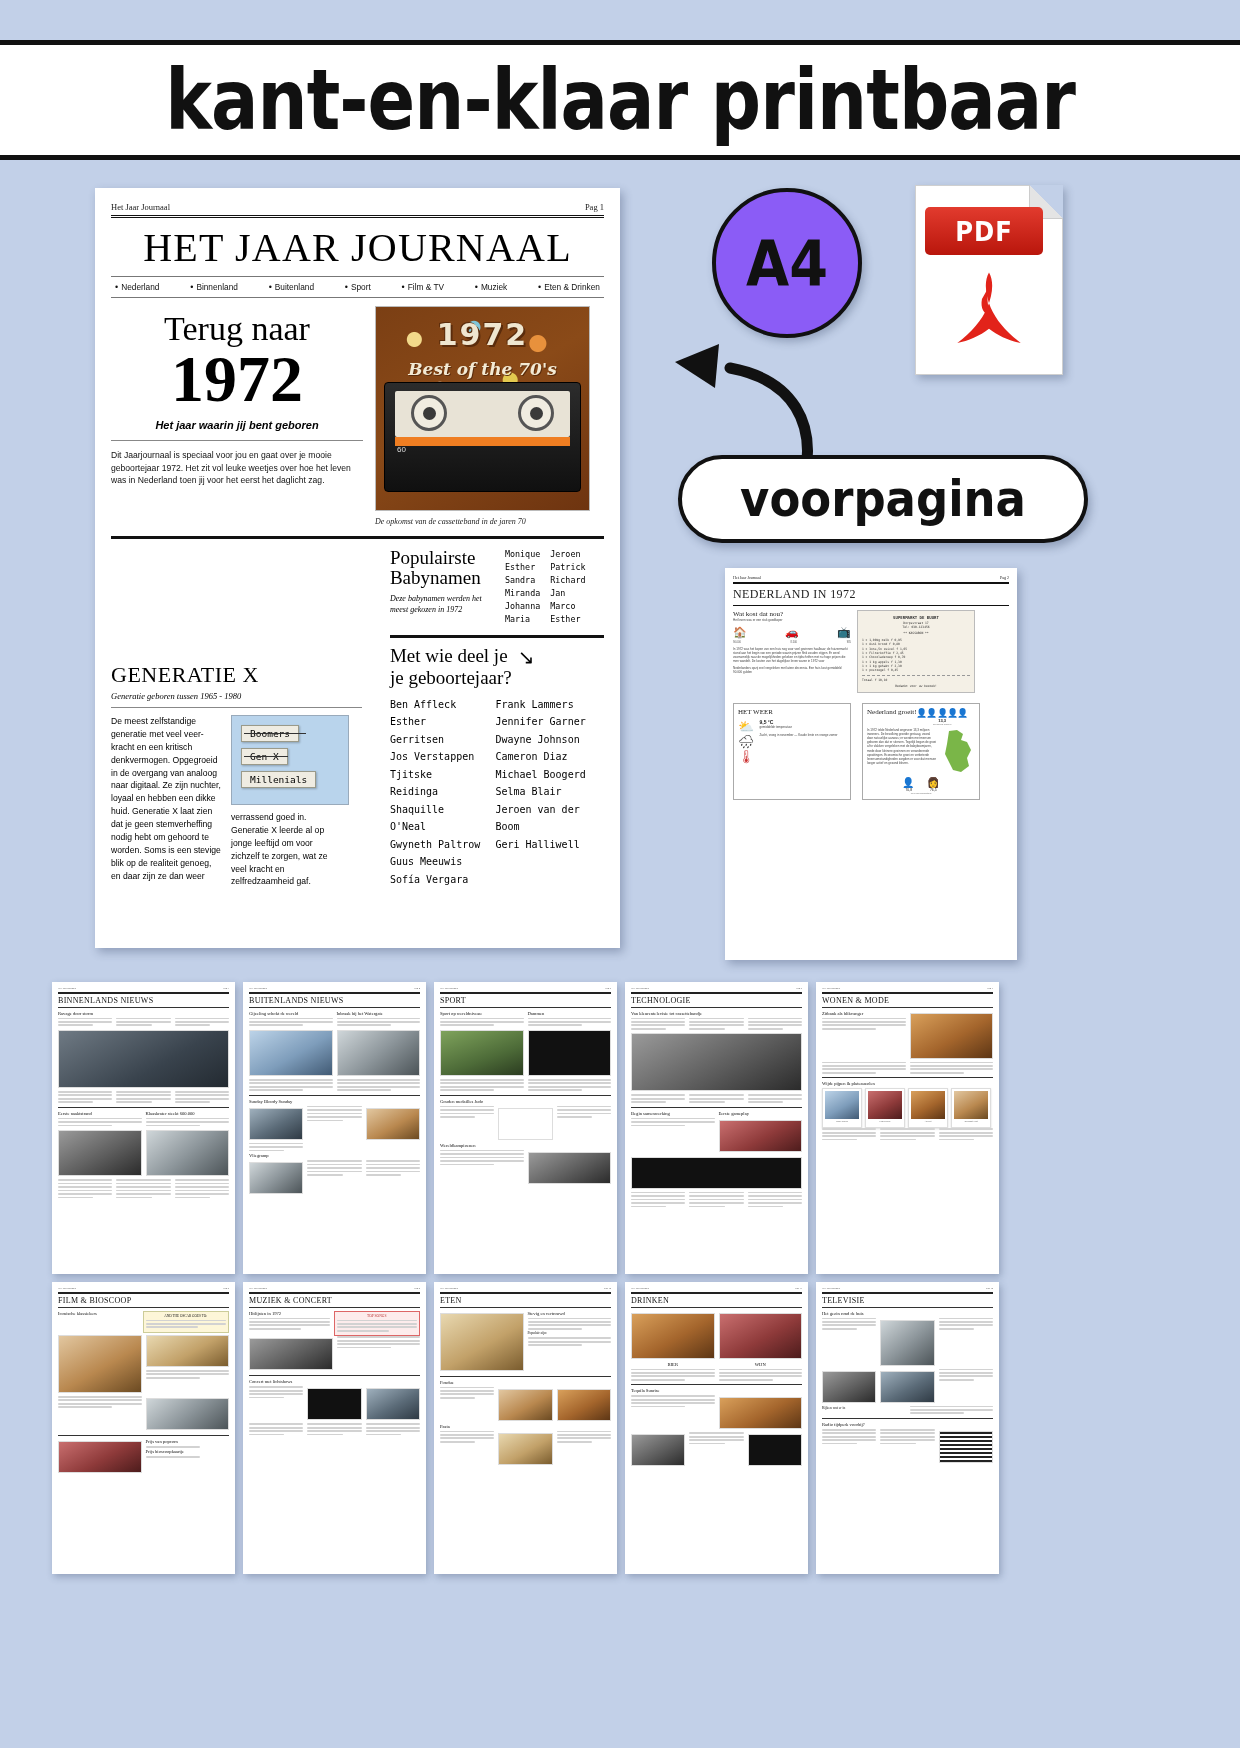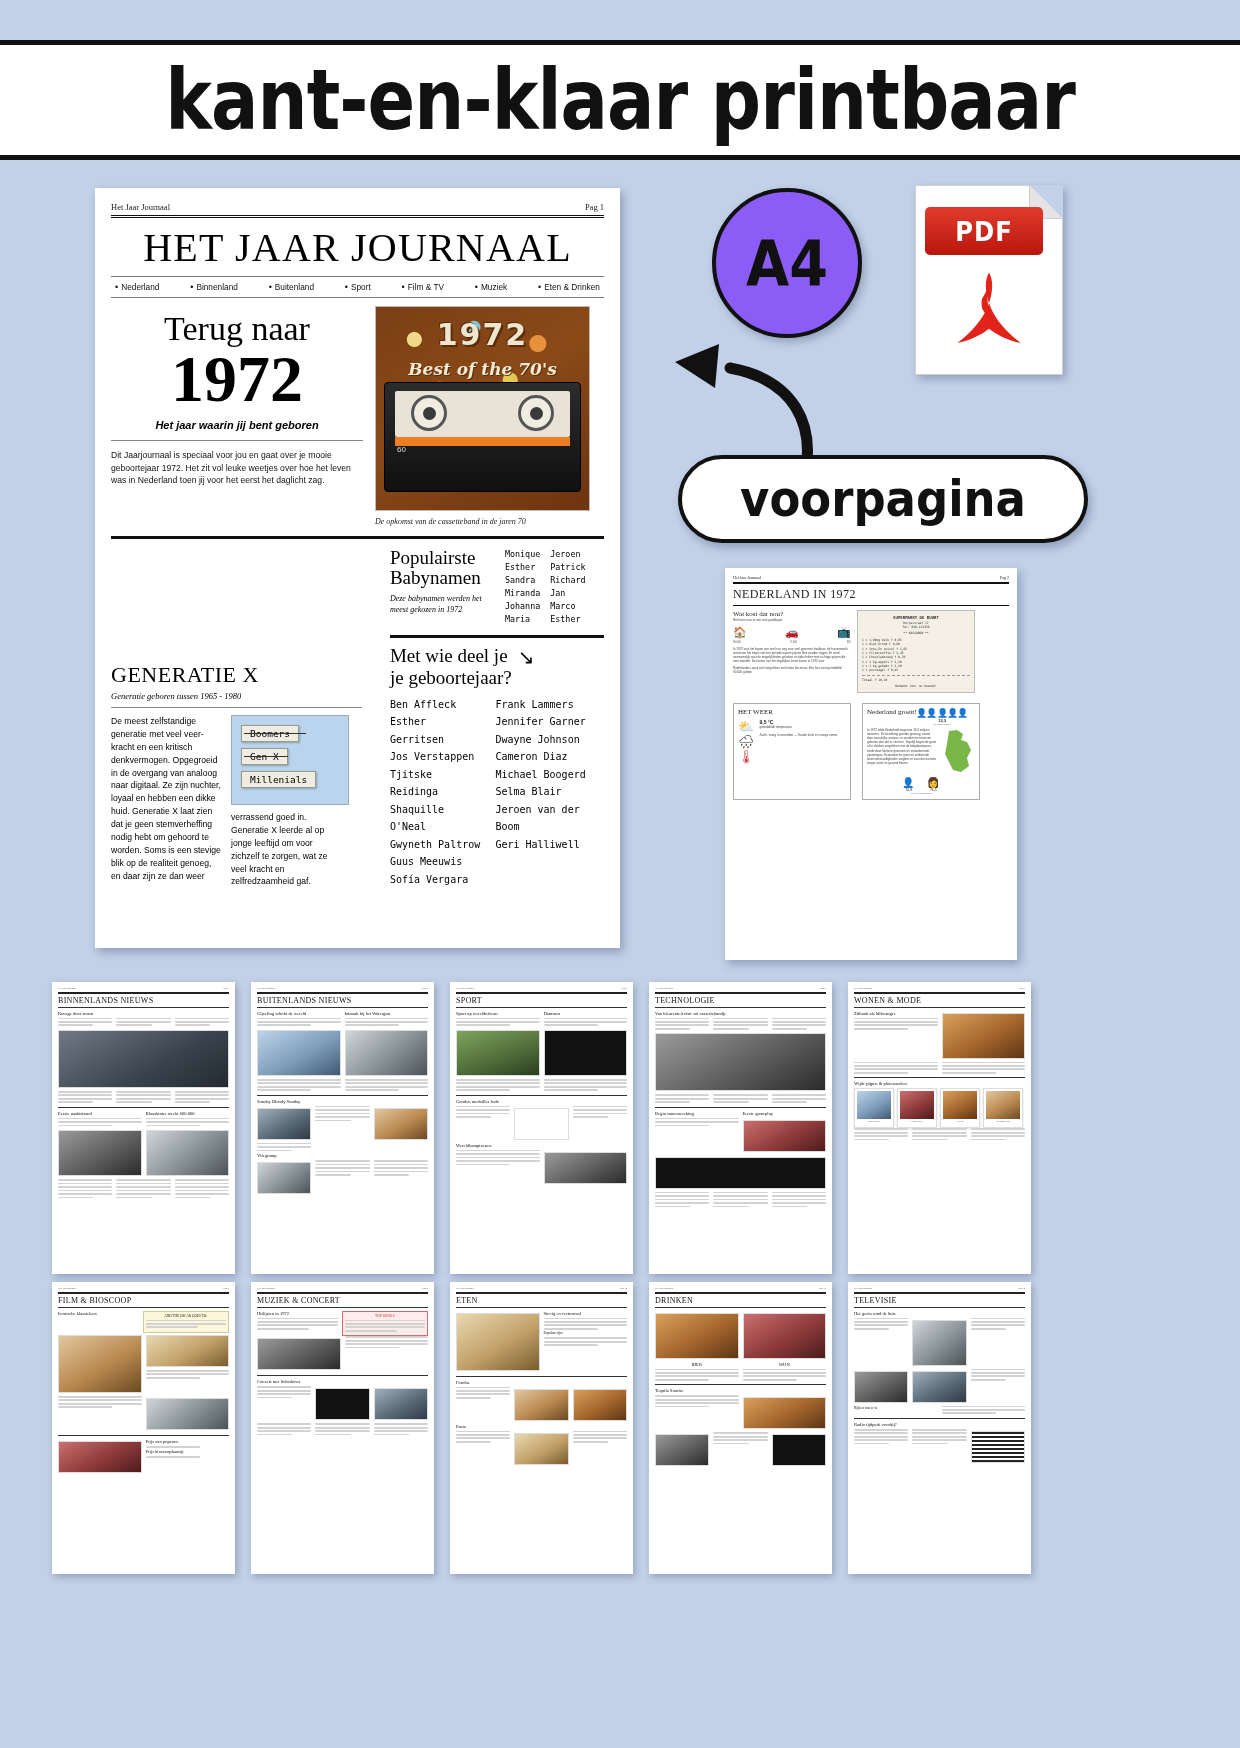--- a/index.html
+++ b/index.html
@@ -159,21 +159,21 @@
   .kb-title { text-align:center; font-size:4px; font-weight:700; }
   .icnrow { display:flex; justify-content:space-between; margin:4px 0 2px 0; font-size:11px; color:#333; }
   .icnlbl { display:flex; justify-content:space-between; font-size:2.6px; color:#555; }
   .p2-box { border:1px solid #aaa; padding:4px; margin-top:5px; }
   .weather-row { display:flex; gap:5px; }
   .nlmap { width:34px; height:46px; }
   .bar-people { font-size:9px; letter-spacing:-1px; color:#5a9a3d; }
 
   
   .grid { position:absolute; left:52px; top:982px; width:1140px; }
-  .grow { display:flex; gap:16px; margin-bottom:8px; }
+  .grow { display:flex; gap:8px; margin-bottom:8px; }
   .thumb {
     width:183px; height:292px; background:#fff; box-shadow:2px 3px 7px rgba(40,55,90,.3);
     padding:5px 6px; overflow:hidden; position:relative;
   }
   .t-top { display:flex; justify-content:space-between; font-family:"Liberation Serif",serif; font-size:2.6px; color:#555; }
   .t-rule { border-top:1px solid #222; border-bottom:.5px solid #222; height:1.5px; margin:1.5px 0 2px; }
   .t-title { font-family:"Liberation Serif",serif; font-size:8px; letter-spacing:.3px; color:#111; }
   .t-hr { border-top:.8px solid #333; margin:2px 0 3px; }
   .t-cols { display:flex; gap:4px; }
   .t-c { flex:1; }

